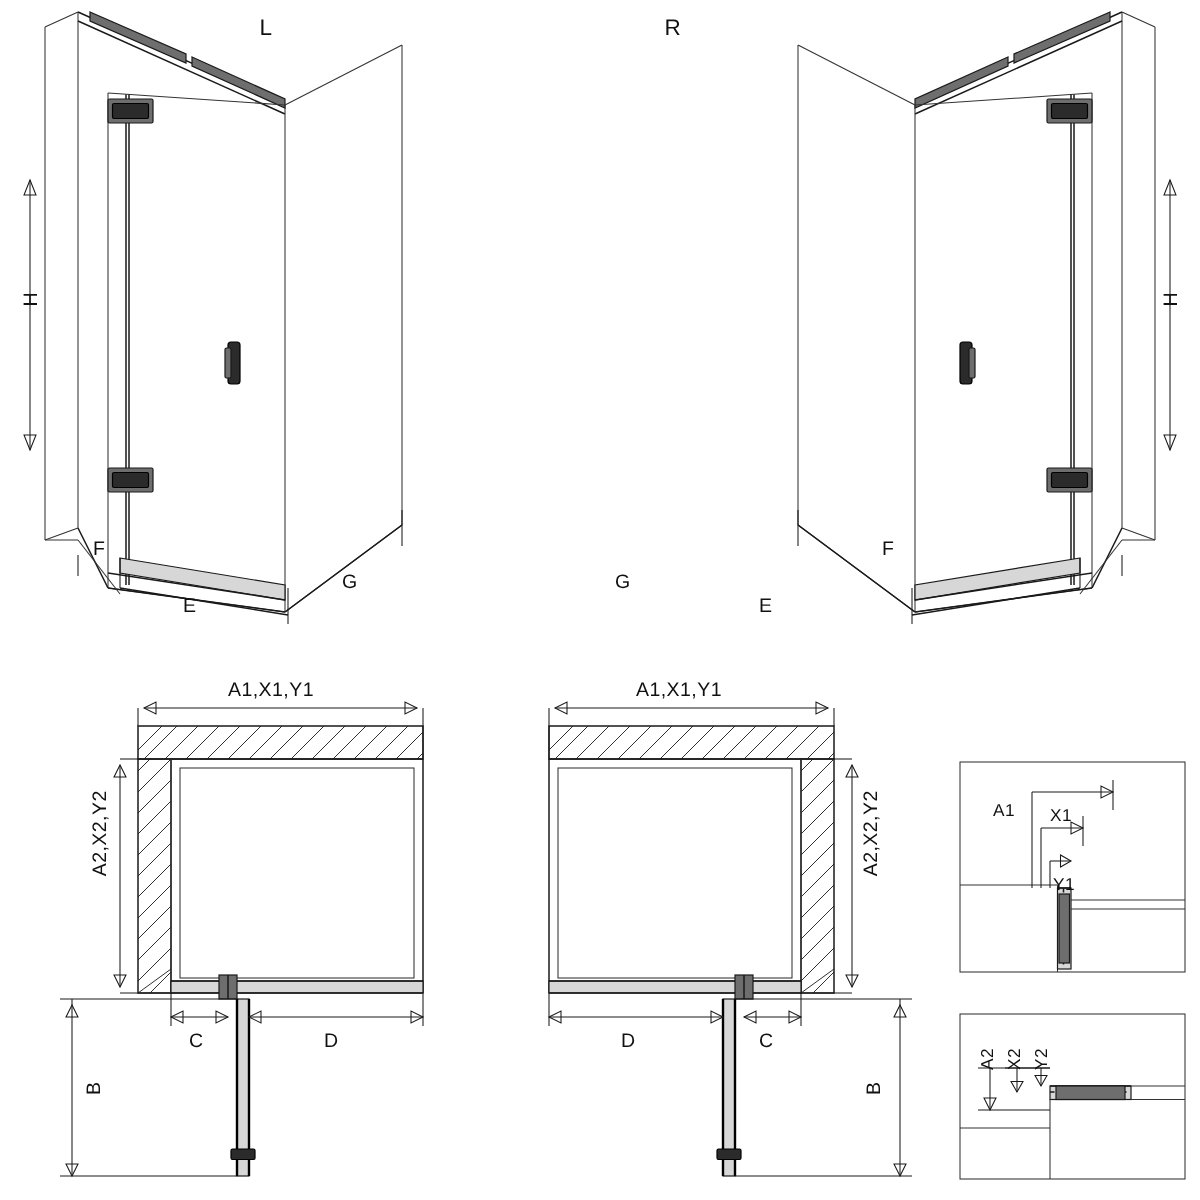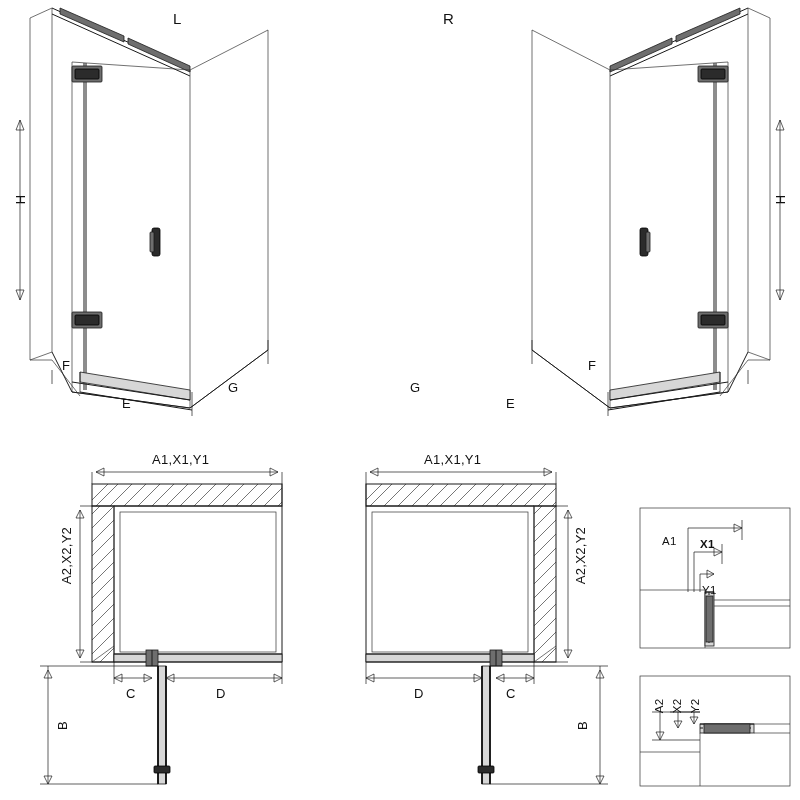--- a/index.html
+++ b/index.html
@@ -433,20 +433,20 @@
 
   <div class="lbl rot" style="left:52px; top:718px; width:20px; text-align:center;">B</div>
   <div class="lbl rot" style="left:572px; top:718px; width:20px; text-align:center;">B</div>
 
   <div class="lbl" style="left:126px; top:686px;">C</div>
   <div class="lbl" style="left:216px; top:686px;">D</div>
   <div class="lbl" style="left:414px; top:686px;">D</div>
   <div class="lbl" style="left:506px; top:686px;">C</div>
 
   <div class="lbl small" style="left:662px; top:514px;margin-top:21px;">A1</div>
-  <div class="lbl small" style="left:700px; top:538px;font-weight:bold;">X1</div>
+  <div class="lbl small" style="left:700px; top:538px;">X1</div>
   <div class="lbl small" style="left:702px; top:584px;">Y1</div>
 
   <div class="lbl rot small" style="left:648px; top:700px; width:22px; text-align:center;">A2</div>
   <div class="lbl rot small" style="left:666px; top:700px; width:22px; text-align:center;">X2</div>
   <div class="lbl rot small" style="left:684px; top:700px; width:22px; text-align:center;">Y2</div>
 
 </div>
 
 </body></html>

